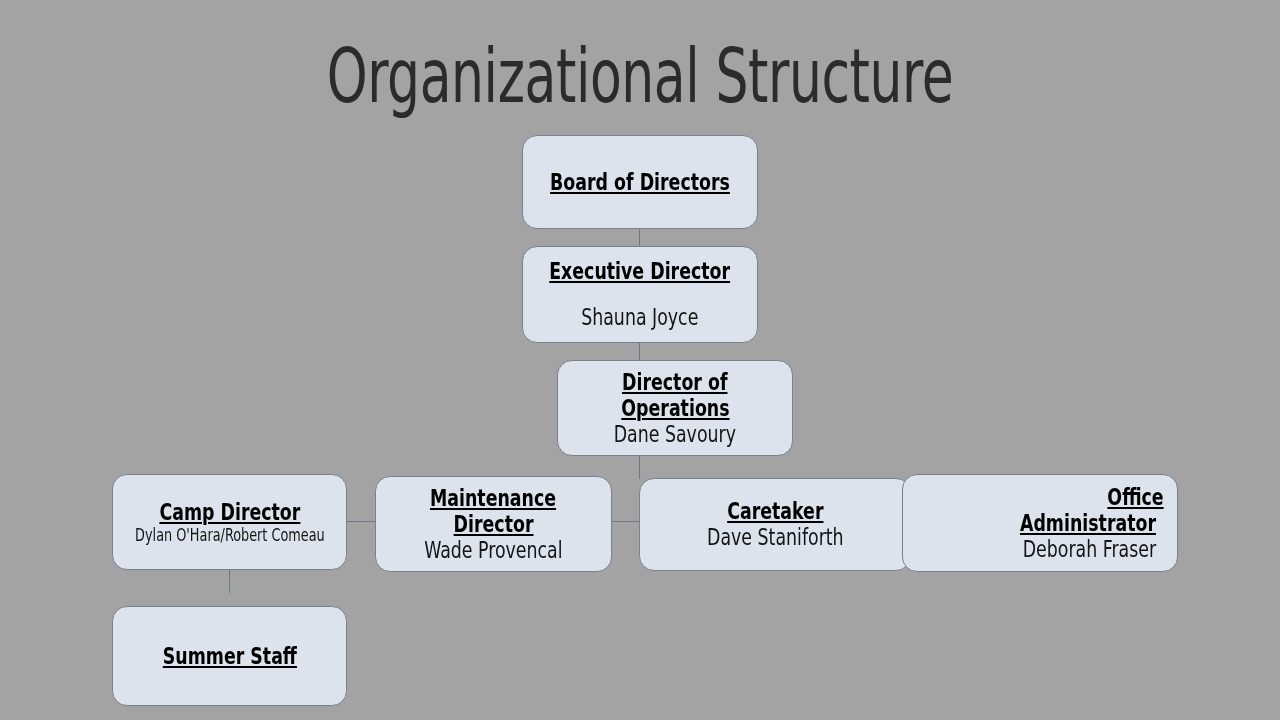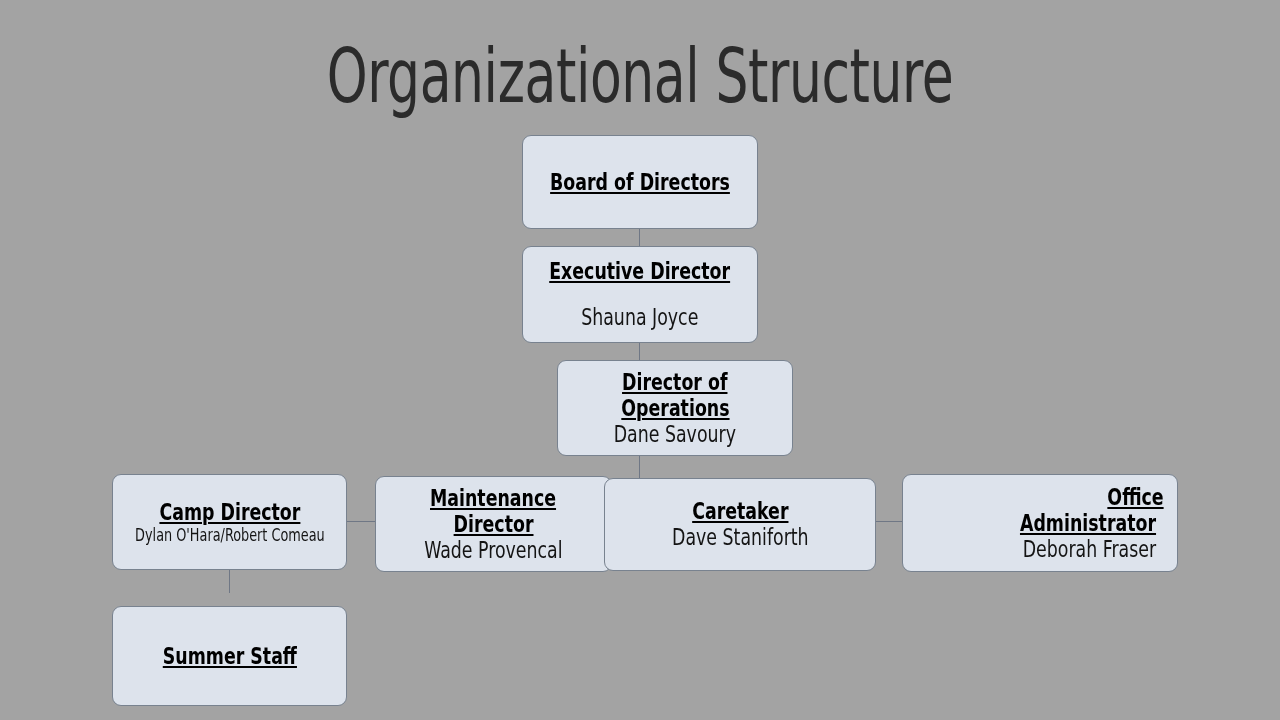--- a/index.html
+++ b/index.html
@@ -47,21 +47,21 @@
   }
   .conn.v { width: 1.4px; }
   .conn.h { height: 1.4px; }
 
   
   .node {
     position: absolute;
     box-sizing: border-box;
     background: #dde3ec;
     border: 1.4px solid #78828f;
-    border-radius: 9px;
+    border-radius: 15px;
     display: flex;
     flex-direction: column;
     align-items: center;
     justify-content: center;
     text-align: center;
     padding: 2px 8px;
     overflow: hidden;
   }
   .node .role {
     font-family: "DejaVu Sans Condensed", "Liberation Sans Narrow", "Liberation Sans", sans-serif;
@@ -90,21 +90,21 @@
     font-size: 17px;
     line-height: 20px;
   }
 
   
   #node-board        { left:522px;  top:135px; width:236px; height:94px;  }
   #node-exec         { left:522px;  top:246px; width:236px; height:97px;gap:20px;  }
   #node-dirops       { left:522px;  top:360px; width:236px; height:96px;margin-left:35px;  }
   #node-camp         { left:112px;  top:474px; width:235px; height:96px;  }
   #node-maint        { left:375px;  top:476px; width:237px; height:96px;  }
-  #node-caretaker    { left:604px;  top:478px; width:272px; height:93px;  }
+  #node-caretaker    { left:639px;  top:478px; width:272px; height:93px;  }
   #node-office       { left:902px;  top:474px; width:276px; height:98px;align-items:flex-end;  }
   #node-summer       { left:112px;  top:592px; width:235px; height:100px;margin-top:14px; }
 
   
   #conn-board-exec     { left:639px; top:228px; height:19px; }
   #conn-exec-dirops    { left:639px; top:342px; height:19px; }
   #conn-dirops-row     { left:639px; top:455px; height:24px; }
   #conn-camp-maint     { left:346px; top:521px; width:30px; }
   #conn-maint-care     { left:611px; top:521px; width:29px; }
   #conn-care-office    { left:874px; top:521px; width:29px; }

